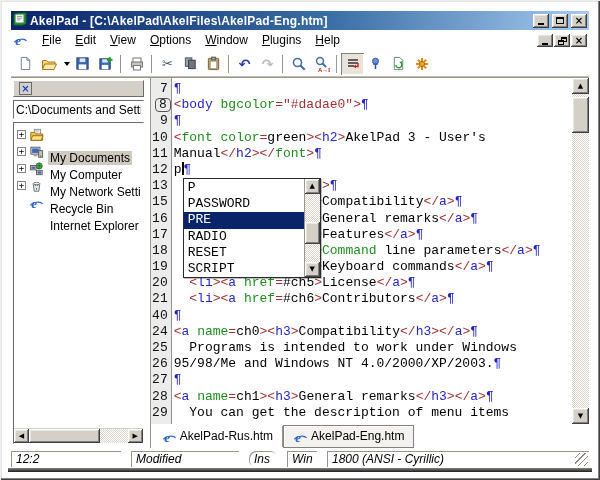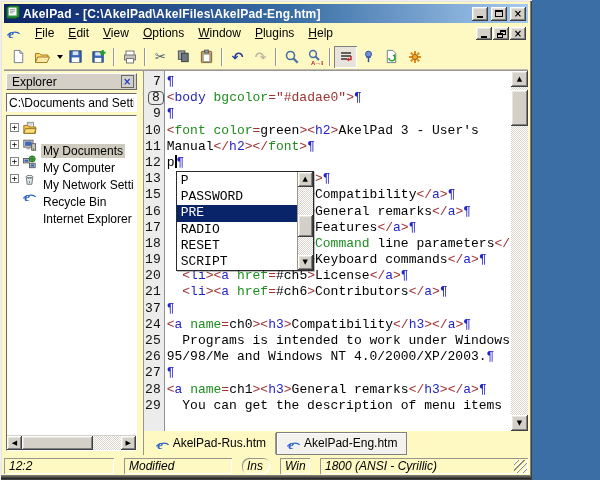--- a/index.html
+++ b/index.html
@@ -1,19 +1,19 @@
 <!DOCTYPE html>
 <html><head>
 <meta charset="utf-8">
 <style>
   html,body{margin:0;padding:0;background:#3a6ea5;}
   *{box-sizing:border-box;}
-  .win{width:532px;height:480px;background:#fef9c3;position:relative;
+  .win{width:600px;height:480px;background:#ffffff;position:relative;
        font-family:"Liberation Sans",sans-serif;color:#000;
-       padding:4px;display:flex;flex-direction:column;
+       padding:11px;display:flex;flex-direction:column;
        box-shadow:inset 1px 1px 0 #efefef, inset -1px -1px 0 #404040, inset -2px -2px 0 #808080, inset 2px 2px 0 #e7e5e0;}
   
   .titlebar{height:19px;flex:0 0 19px;display:flex;align-items:center;gap:3px;padding:0 2px;
             background:linear-gradient(90deg,#0a246a,#3a6ea5 55%,#a6caf0);}
   .titlebar .title{color:#fff;font-weight:bold;font-size:12px;flex:1;white-space:nowrap;overflow:hidden;letter-spacing:.2px;}
   .cbtn{width:16px;height:14px;flex:0 0 16px;background:#d4d0c8;display:flex;align-items:center;justify-content:center;
         box-shadow:inset -1px -1px 0 #404040, inset 1px 1px 0 #fff, inset -2px -2px 0 #808080, inset 2px 2px 0 #e7e5e0;
         font-size:10px;font-weight:bold;line-height:1;color:#000;}
   .cbtn.small{height:13px;}
   .glyph-min{display:inline-block;width:6px;height:2px;background:#000;margin-top:7px;}
@@ -272,21 +272,20 @@
           </g>
           <circle cx="8" cy="8" r="2.6" fill="#f5a623" stroke="#a06010"></circle>
         </svg>
       </button>
     </div>
 
   <div class="main">
 
     <div class="explorer">
       <div class="exp-header">
-        <span class="t">Explorer</span>
         <button class="exp-close">×</button>
       </div>
       <input class="path-input" readonly="" value="C:\Documents and Setti" style="">
       <div class="treebox">
         <div class="tree" id="tree">
             <div class="trow selected">
               <span class="pm">+</span>
               <span class="ticon"><svg width="15" height="14" viewBox="0 0 16 16">
                   <rect x="5.5" y="1.5" width="7" height="7" fill="#fff" stroke="#888"></rect>
                   <path d="M6.5 3h5M6.5 4.5h5M6.5 6h3" stroke="#aaa" stroke-width=".8"></path>
@@ -358,21 +357,21 @@
             <div class="line"><span class="ln">11</span><span class="code"><span class="tk-x">Manual</span><span class="tk-d">&lt;/</span><span class="tk-t">h2</span><span class="tk-d">&gt;&lt;/</span><span class="tk-g">font</span><span class="tk-d">&gt;</span><span class="tk-p">¶</span></span></div>
             <div class="line"><span class="ln">12</span><span class="code"><span class="tk-x">p</span><span class="caret"></span><span class="tk-p">¶</span></span></div>
             <div class="line"><span class="ln">13</span><span class="code"><span class="tk-x">  </span><span class="tk-d">&lt;</span><span class="tk-t">h3</span><span class="tk-d">&gt;</span><span class="tk-x">Contents:</span><span class="tk-d">&lt;/</span><span class="tk-t">h3</span><span class="tk-d">&gt;</span><span class="tk-p">¶</span></span></div>
             <div class="line"><span class="ln">15</span><span class="code"><span class="tk-x">  </span><span class="tk-d">&lt;</span><span class="tk-t">li</span><span class="tk-d">&gt;&lt;</span><span class="tk-t">a</span><span class="tk-x"> </span><span class="tk-g">href</span><span class="tk-d">=</span><span class="tk-x">#ch0</span><span class="tk-d">&gt;</span><span class="tk-x">Compatibility</span><span class="tk-d">&lt;/</span><span class="tk-t">a</span><span class="tk-d">&gt;</span><span class="tk-p">¶</span></span></div>
             <div class="line"><span class="ln">16</span><span class="code"><span class="tk-x">  </span><span class="tk-d">&lt;</span><span class="tk-t">li</span><span class="tk-d">&gt;&lt;</span><span class="tk-t">a</span><span class="tk-x"> </span><span class="tk-g">href</span><span class="tk-d">=</span><span class="tk-x">#ch1</span><span class="tk-d">&gt;</span><span class="tk-x">General remarks</span><span class="tk-d">&lt;/</span><span class="tk-t">a</span><span class="tk-d">&gt;</span><span class="tk-p">¶</span></span></div>
             <div class="line"><span class="ln">17</span><span class="code"><span class="tk-x">  </span><span class="tk-d">&lt;</span><span class="tk-t">li</span><span class="tk-d">&gt;&lt;</span><span class="tk-t">a</span><span class="tk-x"> </span><span class="tk-g">href</span><span class="tk-d">=</span><span class="tk-x">#ch2</span><span class="tk-d">&gt;</span><span class="tk-x">Features</span><span class="tk-d">&lt;/</span><span class="tk-t">a</span><span class="tk-d">&gt;</span><span class="tk-p">¶</span></span></div>
             <div class="line"><span class="ln">18</span><span class="code"><span class="tk-x">  </span><span class="tk-d">&lt;</span><span class="tk-t">li</span><span class="tk-d">&gt;&lt;</span><span class="tk-t">a</span><span class="tk-x"> </span><span class="tk-g">href</span><span class="tk-d">=</span><span class="tk-x">#ch3</span><span class="tk-d">&gt;</span><span class="tk-g">Command</span><span class="tk-x"> line parameters</span><span class="tk-d">&lt;/</span><span class="tk-t">a</span><span class="tk-d">&gt;</span><span class="tk-p">¶</span></span></div>
             <div class="line"><span class="ln">19</span><span class="code"><span class="tk-x">  </span><span class="tk-d">&lt;</span><span class="tk-t">li</span><span class="tk-d">&gt;&lt;</span><span class="tk-t">a</span><span class="tk-x"> </span><span class="tk-g">href</span><span class="tk-d">=</span><span class="tk-x">#ch4</span><span class="tk-d">&gt;</span><span class="tk-x">Keyboard commands</span><span class="tk-d">&lt;/</span><span class="tk-t">a</span><span class="tk-d">&gt;</span><span class="tk-p">¶</span></span></div>
             <div class="line"><span class="ln">20</span><span class="code"><span class="tk-x">  </span><span class="tk-d">&lt;</span><span class="tk-t">li</span><span class="tk-d">&gt;&lt;</span><span class="tk-t">a</span><span class="tk-x"> </span><span class="tk-g">href</span><span class="tk-d">=</span><span class="tk-x">#ch5</span><span class="tk-d">&gt;</span><span class="tk-x">License</span><span class="tk-d">&lt;/</span><span class="tk-t">a</span><span class="tk-d">&gt;</span><span class="tk-p">¶</span></span></div>
             <div class="line"><span class="ln">21</span><span class="code"><span class="tk-x">  </span><span class="tk-d">&lt;</span><span class="tk-t">li</span><span class="tk-d">&gt;&lt;</span><span class="tk-t">a</span><span class="tk-x"> </span><span class="tk-g">href</span><span class="tk-d">=</span><span class="tk-x">#ch6</span><span class="tk-d">&gt;</span><span class="tk-x">Contributors</span><span class="tk-d">&lt;/</span><span class="tk-t">a</span><span class="tk-d">&gt;</span><span class="tk-p">¶</span></span></div>
-            <div class="line"><span class="ln">37</span><span class="code"><span class="tk-p">¶</span></span></div>
+            <div class="line"><span class="ln">40</span><span class="code"><span class="tk-p">¶</span></span></div>
             <div class="line"><span class="ln">24</span><span class="code"><span class="tk-d">&lt;</span><span class="tk-t">a</span><span class="tk-x"> </span><span class="tk-g">name</span><span class="tk-d">=</span><span class="tk-x">ch0</span><span class="tk-d">&gt;&lt;</span><span class="tk-t">h3</span><span class="tk-d">&gt;</span><span class="tk-x">Compatibility</span><span class="tk-d">&lt;/</span><span class="tk-t">h3</span><span class="tk-d">&gt;&lt;/</span><span class="tk-t">a</span><span class="tk-d">&gt;</span><span class="tk-p">¶</span></span></div>
             <div class="line"><span class="ln">25</span><span class="code"><span class="tk-x">  Programs is intended to work under Windows</span></span></div>
             <div class="line"><span class="ln">26</span><span class="code"><span class="tk-x">95/98/Me and Windows NT 4.0/2000/XP/2003.</span><span class="tk-p">¶</span></span></div>
             <div class="line"><span class="ln">27</span><span class="code"><span class="tk-p">¶</span></span></div>
             <div class="line"><span class="ln">28</span><span class="code"><span class="tk-d">&lt;</span><span class="tk-t">a</span><span class="tk-x"> </span><span class="tk-g">name</span><span class="tk-d">=</span><span class="tk-x">ch1</span><span class="tk-d">&gt;&lt;</span><span class="tk-t">h3</span><span class="tk-d">&gt;</span><span class="tk-x">General remarks</span><span class="tk-d">&lt;/</span><span class="tk-t">h3</span><span class="tk-d">&gt;&lt;/</span><span class="tk-t">a</span><span class="tk-d">&gt;</span><span class="tk-p">¶</span></span></div>
             <div class="line"><span class="ln">29</span><span class="code"><span class="tk-x">  You can get the description of menu items</span></span></div>
           </div>
 
         <div class="popup">
           <div class="pp-list" id="pp-list">

